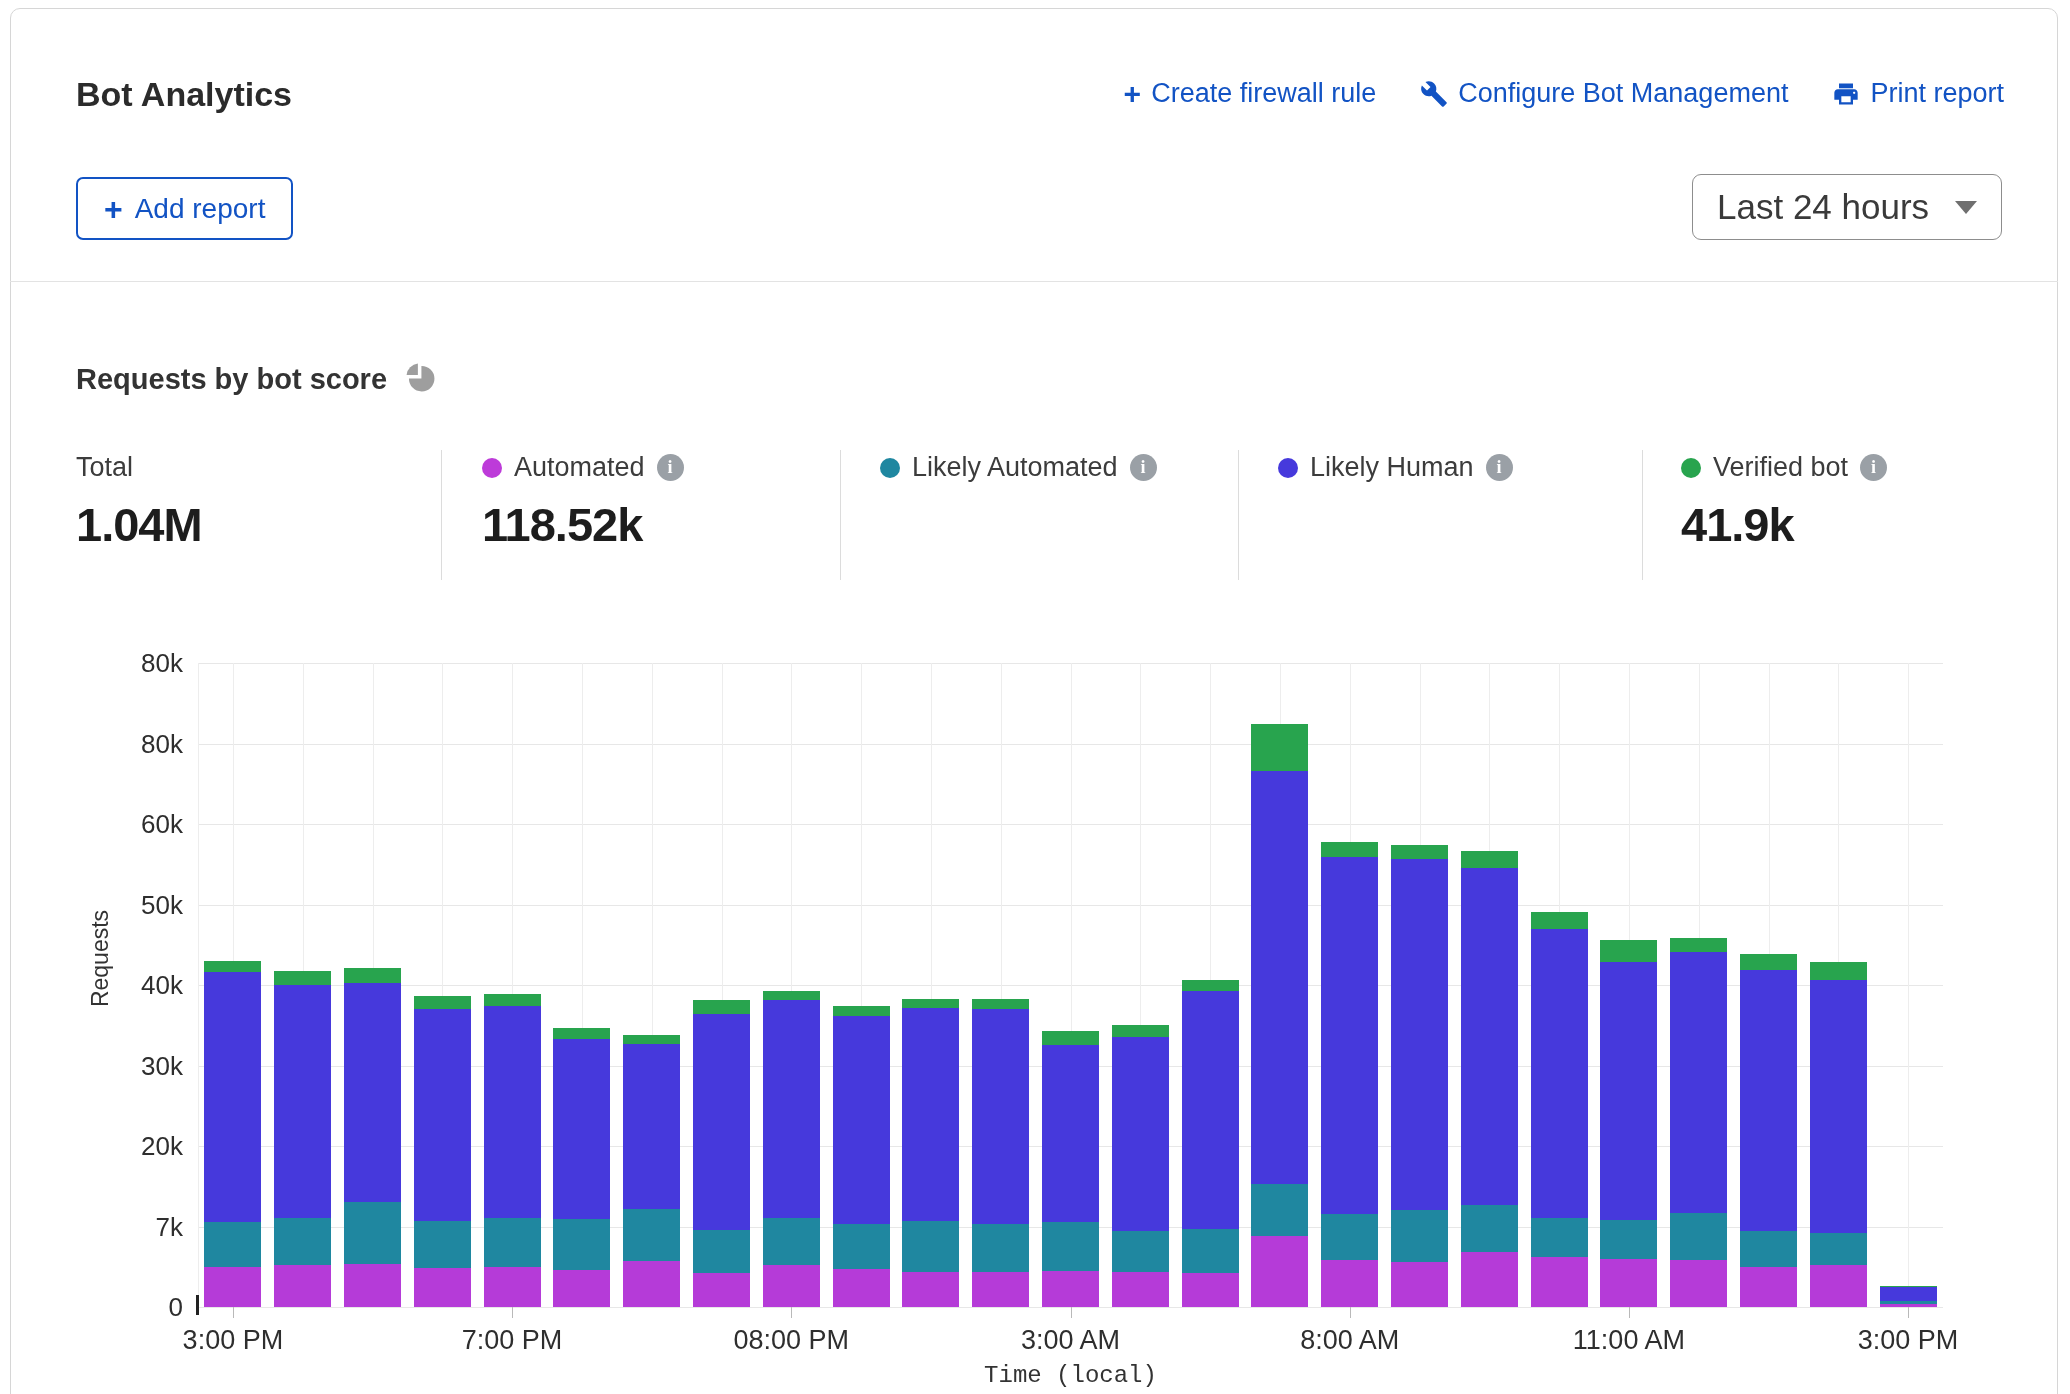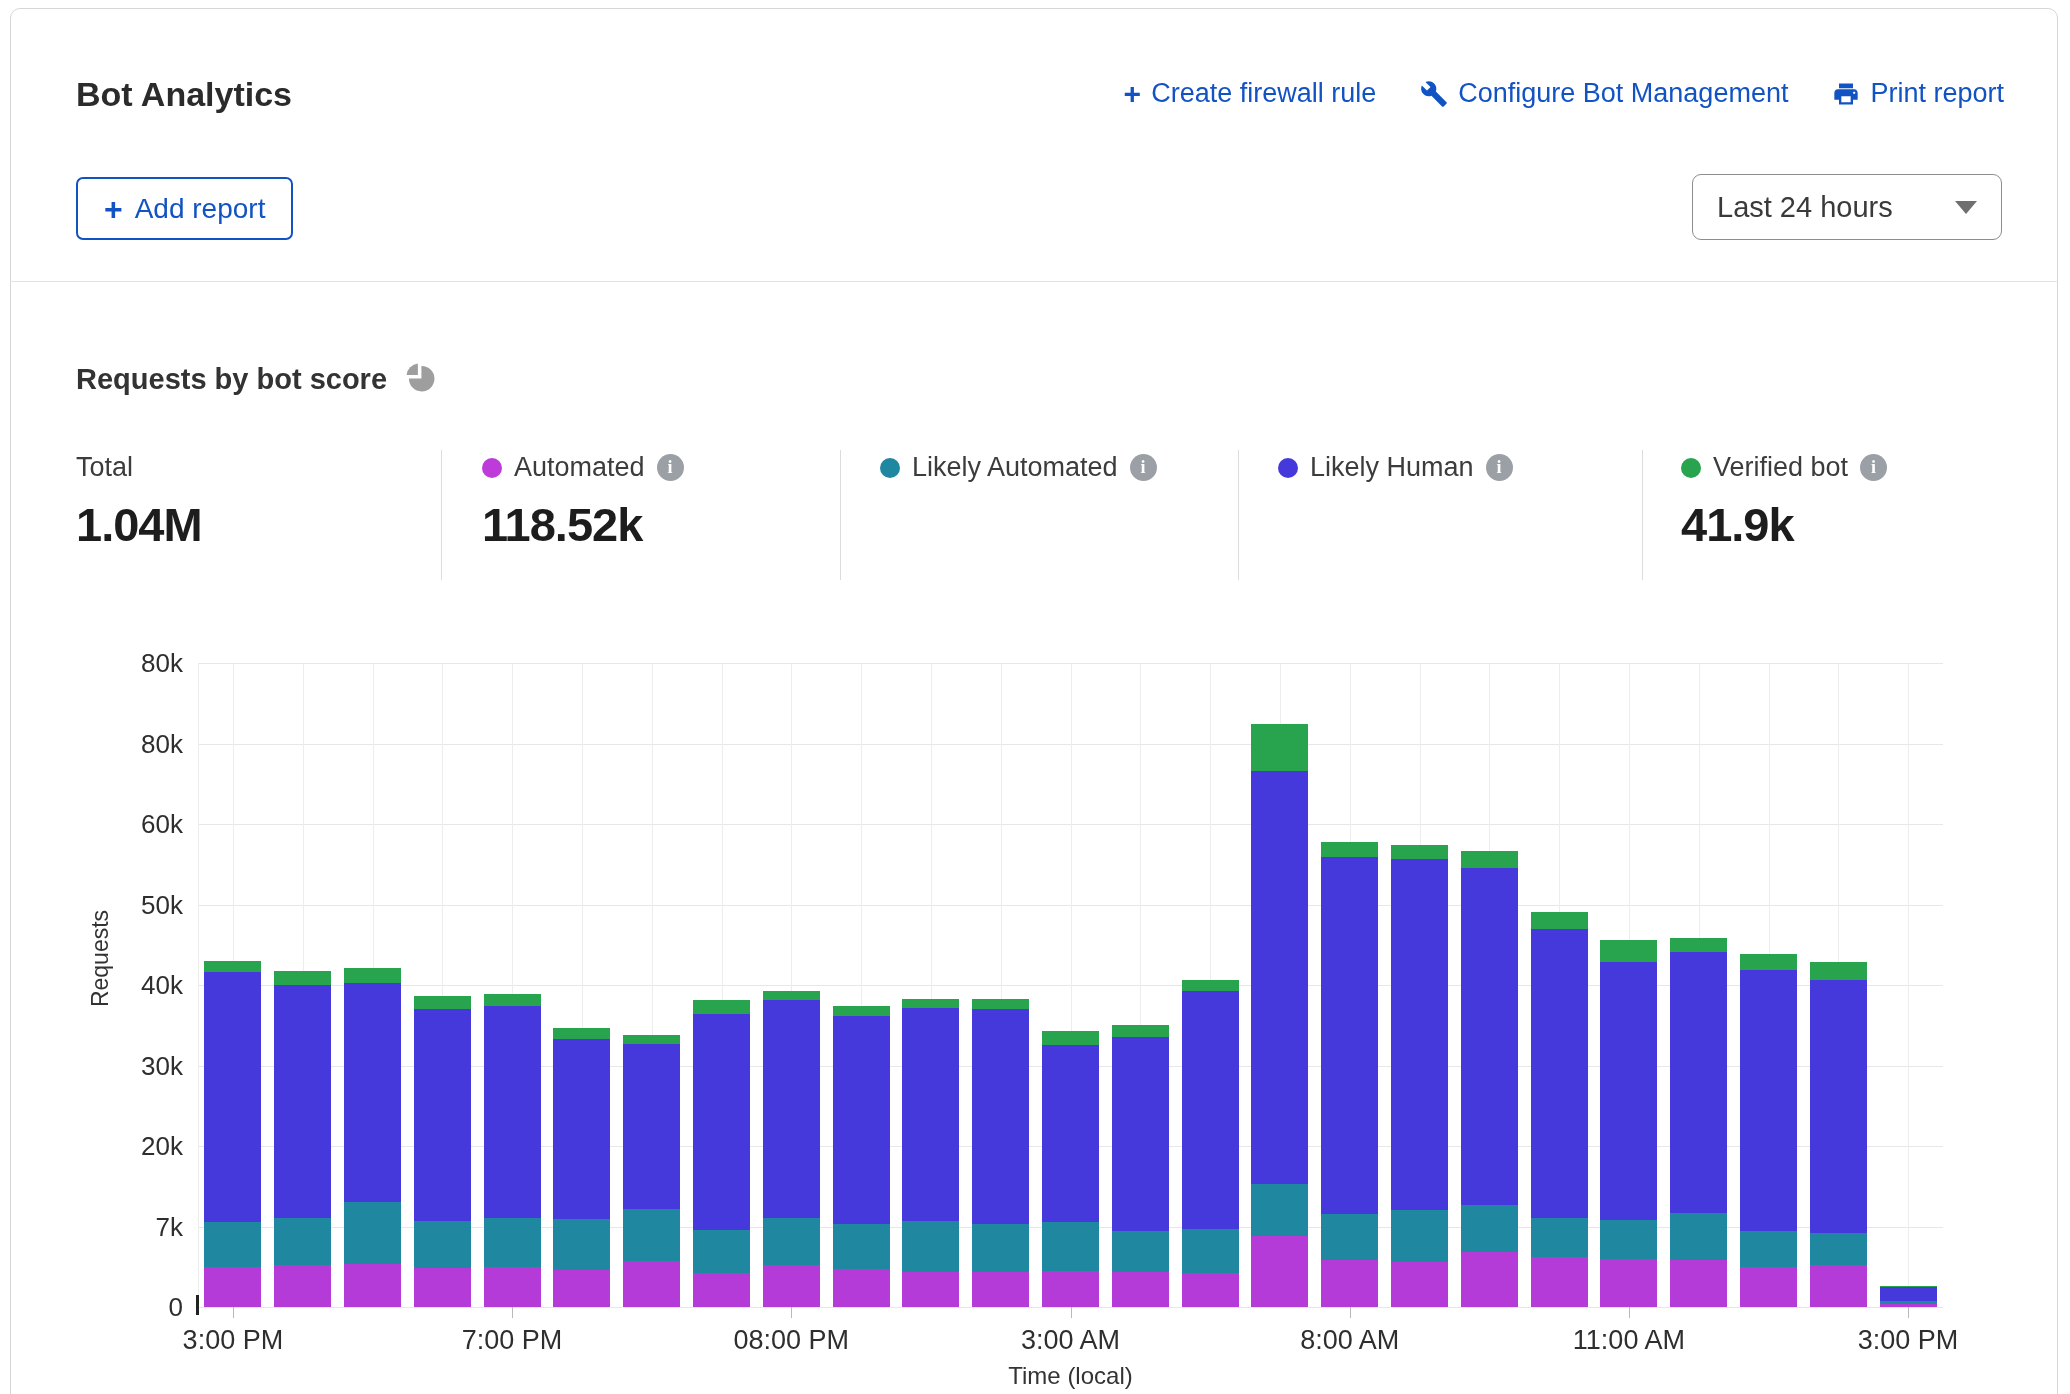--- a/index.html
+++ b/index.html
@@ -16,21 +16,21 @@
   .hlink .plus { font-size:30px; font-weight:bold; line-height:1; }
   .hlink svg { display:block; }
 
   .btn-add-filter { position:absolute; left:76px; top:177px; height:63px; display:inline-flex;
     align-items:center; gap:12px; padding:0 26px; background:#fff; border:2px solid #1253c4;
     border-radius:7px; color:#1253c4; font-size:28px; cursor:pointer; }
   .btn-add-filter .plus { font-size:32px; font-weight:bold; line-height:1; }
 
   .dropdown { position:absolute; top:174px; right:68px; width:310px; height:66px; background:#fff;
     border:1.5px solid #8d8d8d; border-radius:9px; display:flex; align-items:center;
-    padding:0 24px; font-size:29px; color:#3a3a3a; cursor:pointer; }
+    padding:0 24px; font-size:35px; color:#3a3a3a; cursor:pointer; }
   .dropdown .caret { margin-left:auto; width:0; height:0; border-left:11px solid transparent;
     border-right:11px solid transparent; border-top:13px solid #6f6f6f; }
 
   .section-title-row { position:absolute; left:76px; top:360px; display:flex; align-items:center; gap:16px; }
   .section-title { font-size:29px; font-weight:bold; color:#333; }
 
   
   .stat-col { position:absolute; top:452px; }
   .stat-label-row { display:flex; align-items:center; gap:12px; font-size:27px; color:#3c3c3c; }
   .stat-dot { width:20px; height:20px; border-radius:50%; }
@@ -300,14 +300,14 @@
     <div class="xtick-mark" style="left: 1070.5px; top: 1307px;"></div>
     <div class="xtick" style="left: 980.5px; top: 1325px;">3:00 AM</div>
     <div class="xtick-mark" style="left: 1349.7px; top: 1307px;"></div>
     <div class="xtick" style="left: 1259.7px; top: 1325px;">8:00 AM</div>
     <div class="xtick-mark" style="left: 1628.9px; top: 1307px;"></div>
     <div class="xtick" style="left: 1538.9px; top: 1325px;">11:00 AM</div>
     <div class="xtick-mark" style="left: 1908.1px; top: 1307px;"></div>
     <div class="xtick" style="left: 1818.1px; top: 1325px;">3:00 PM</div>
     <div class="zero-tick" style="left: 196px; top: 1295px;"></div>
     <div class="ylabel" style="left: 40px; top: 945px; width: 120px; text-align: center;">Requests</div>
-    <div class="xlabel" style="left: 970.5px; top: 1362px; width: 200px;">Time (local)</div>
+    <div class="xlabel" style="left: 970.5px; top: 1362px; width: 200px; font-family: Liberation Mono, monospace;">Time (local)</div>
   </div>
 
 </body></html>

